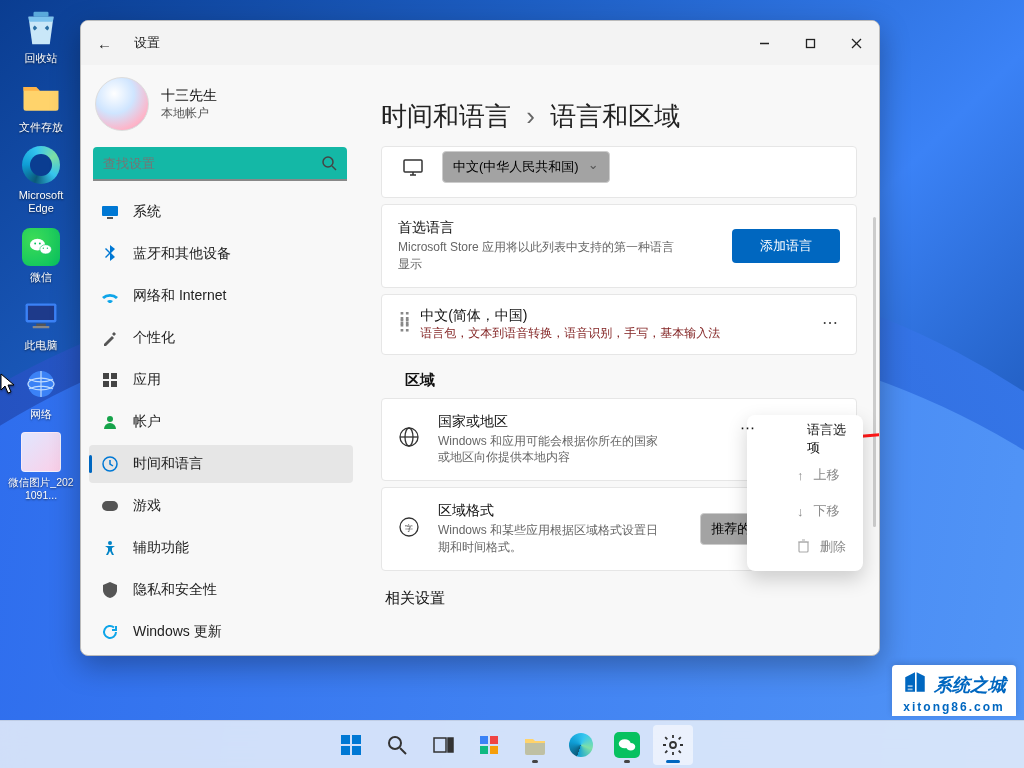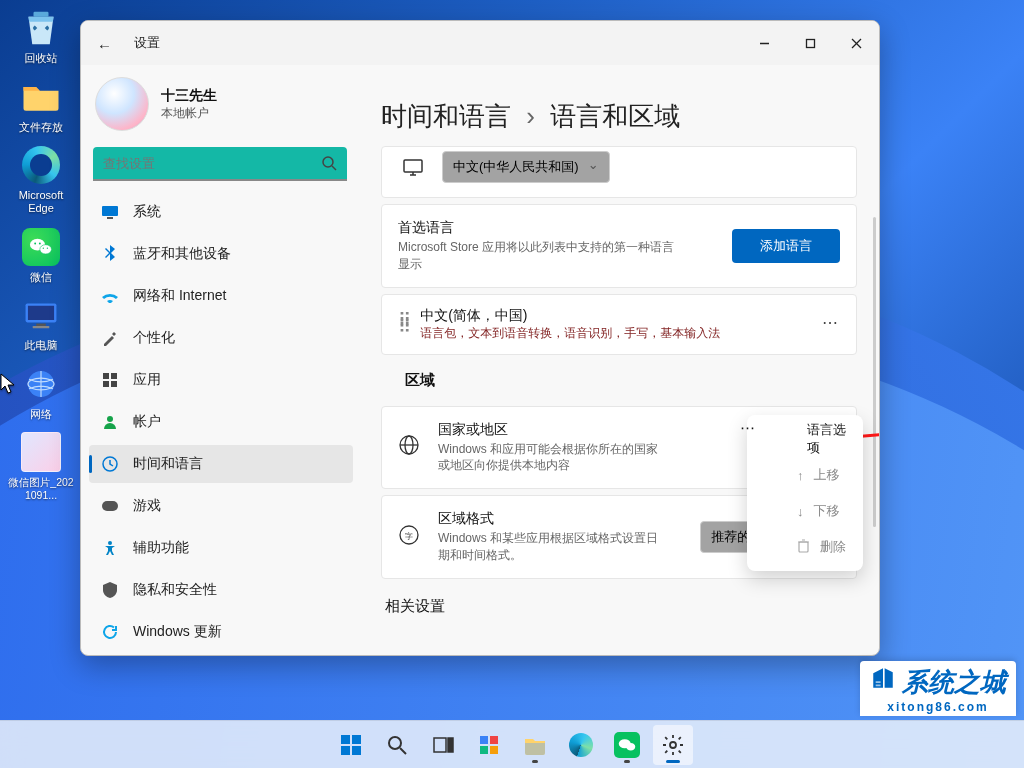--- a/index.html
+++ b/index.html
@@ -44,21 +44,21 @@
   .title-left { display:flex; align-items:center; gap: 22px; color:#222; font-size:13px; }
   .back-arrow { font-size: 15px; cursor:pointer; }
   .win-controls { display:flex; }
   .win-btn { width:46px; height:44px; display:flex; align-items:center; justify-content:center; cursor:pointer; }
   .win-btn svg { width:11px; height:11px; stroke:#222; stroke-width:1.3; fill:none; }
 
   .window-body { display:flex; height: calc(100% - 44px); }
   .sidebar { width: 280px; padding: 6px 8px 0 8px; overflow:hidden; }
   .profile { display:flex; align-items:center; gap:12px; padding: 6px 6px 14px 6px; }
   .avatar { width:54px; height:54px; border-radius:50%; background: radial-gradient(circle at 35% 30%, #fff, #cfe5ff 40%, #ffb3c7 75%, #8bbde8); border:1px solid #ddd; }
-  .uname { font-size: 14px; font-weight: 700; color:#111; }
+  .uname { font-size: 14px; font-weight: 400; color:#111; }
   .usub { font-size: 12px; color:#555; }
   .search { position:relative; margin: 2px 6px 12px 4px; }
   .search input { width: 100%; height: 34px; border: none; border-bottom: 2px solid #888; background:#14b8a6; padding: 0 34px 0 10px; font-size: 13px; border-radius: 4px 4px 0 0; }
   .search .sicon { position:absolute; right:10px; top:8px; color:#444; }
   .nav { list-style:none; }
   .nav li { display:flex; align-items:center; gap:14px; height:38px; padding:0 12px; font-size:14px; color:#222; border-radius:4px; cursor:pointer; margin-bottom: 4px; }
   .nav li.active { background:#e6e6e6; position:relative; }
   .nav li.active::before { content:""; position:absolute; left:0; top:10px; bottom:10px; width:3px; background:#0067c0; border-radius:2px; }
   .nav .ni { width:18px; height:18px; display:inline-flex; align-items:center; justify-content:center; }
 
@@ -74,21 +74,21 @@
   .preflang { display:flex; align-items:center; padding: 14px 16px; }
   .preflang .txt { flex:1; }
   .ptitle { font-size: 14px; color:#111; margin-bottom:2px; }
   .psub { font-size: 12px; color:#666; line-height:1.4; max-width:280px; }
   .add-btn { background:#0067c0; color:#fff; border:none; height:34px; padding:0 28px; border-radius:4px; font-size:13px; cursor:pointer; }
   .lang-row { display:flex; align-items:center; padding: 12px 16px; gap:16px; position:relative; }
   .drag { color:#888; cursor:grab; letter-spacing: -7px; font-size: 18px; line-height: 7px; }
   .lname { font-size: 14px; color:#111; }
   .lsub { font-size: 12px; color:#7f1d1d;text-align:center; }
   .more { position:absolute; right:16px; top:18px; color:#444; cursor:pointer; letter-spacing:2px; }
-  .sect-title { font-size: 15px; font-weight:600; color:#111; margin: 16px 4px 16px; padding-left: 20px; }
+  .sect-title { font-size: 15px; font-weight:600; color:#111; margin: 16px 4px 8px; padding-left: 20px; }
   .region-row { display:flex; align-items:center; padding:14px 16px; gap:16px; }
   .ricon { width:24px; color:#333; }
   .rtxt { flex:1; }
   .rsel { display:flex; align-items:center; gap:18px; }
   .chev { color:#555; font-size:14px; cursor:pointer; }
   .related { font-size: 15px; font-weight:400; color:#111; margin: 18px 4px 6px; }
 
   .scrollbar { position:absolute; right:3px; top:152px; width:3px; height:310px; background:#ccc; border-radius:2px; }
 
   .context-menu {
@@ -112,21 +112,21 @@
   }
   .tb-item { width:40px; height:40px; display:flex; align-items:center; justify-content:center; border-radius:4px; cursor:pointer; position:relative; }
   .tb-item.running::after { content:""; position:absolute; bottom:2px; width:6px; height:3px; background:#444; border-radius:2px; }
   .tb-item.active { background: rgba(255,255,255,.55); }
   .tb-item.active::after { content:""; position:absolute; bottom:2px; width:14px; height:3px; background:#0067c0; border-radius:2px; }
 
   .watermark {
     position:absolute; right:8px; bottom:52px; background:#fff; padding:4px 10px 2px 10px; border-radius:4px 4px 0 0;
     text-align:center; z-index: 60; box-shadow: 0 -2px 6px rgba(0,0,0,.15);
   }
-  .wm-top { display:flex; align-items:flex-start; gap:6px; font-size:26px; font-weight:900; color:#0067c0; font-style:italic; }
+  .wm-top { display:flex; align-items:center; gap:6px; font-size:18px; font-weight:900; color:#0067c0; font-style:italic; }
   .wm-link { font-size:12px; letter-spacing:2px; color:#0067c0; font-weight:700; }
   .wm-icon svg { width:26px; }
 </style>
 </head>
 <body>
 
 <div class="wave3"></div>
 <div class="wave2"></div>
 <div class="wave1"></div>
 

